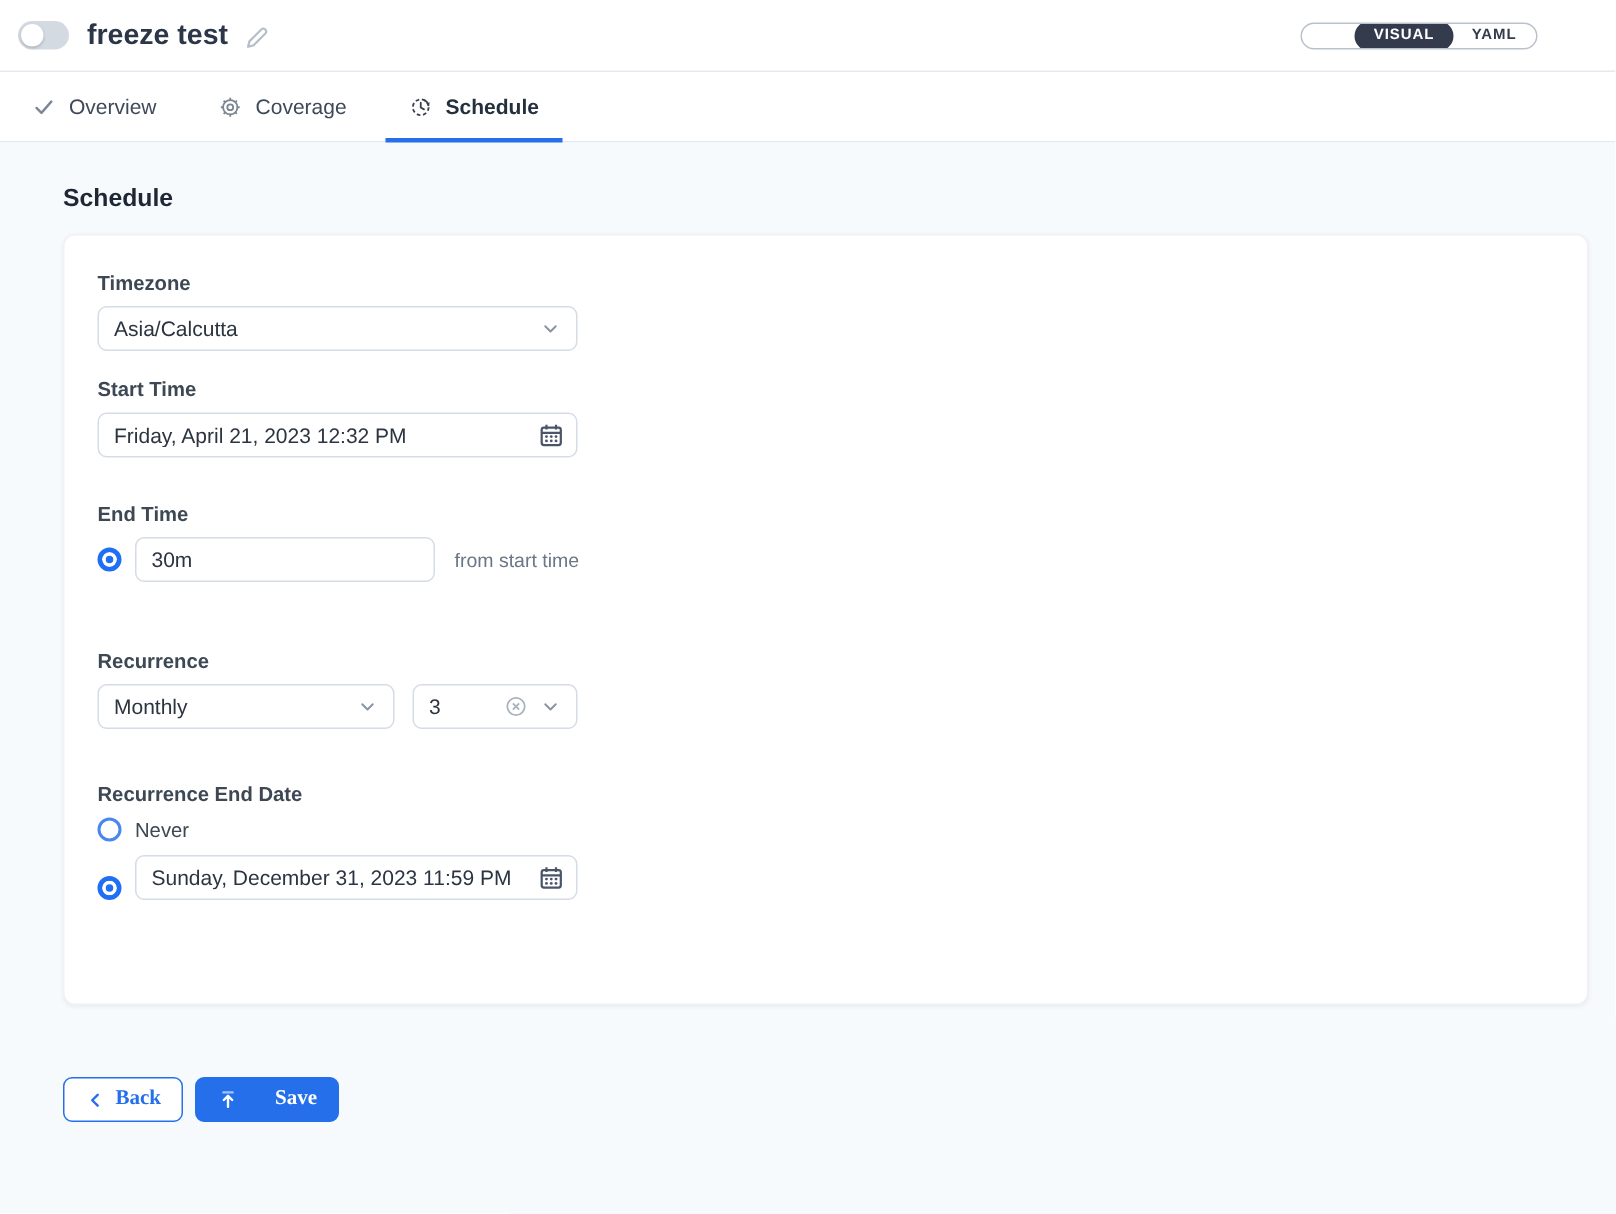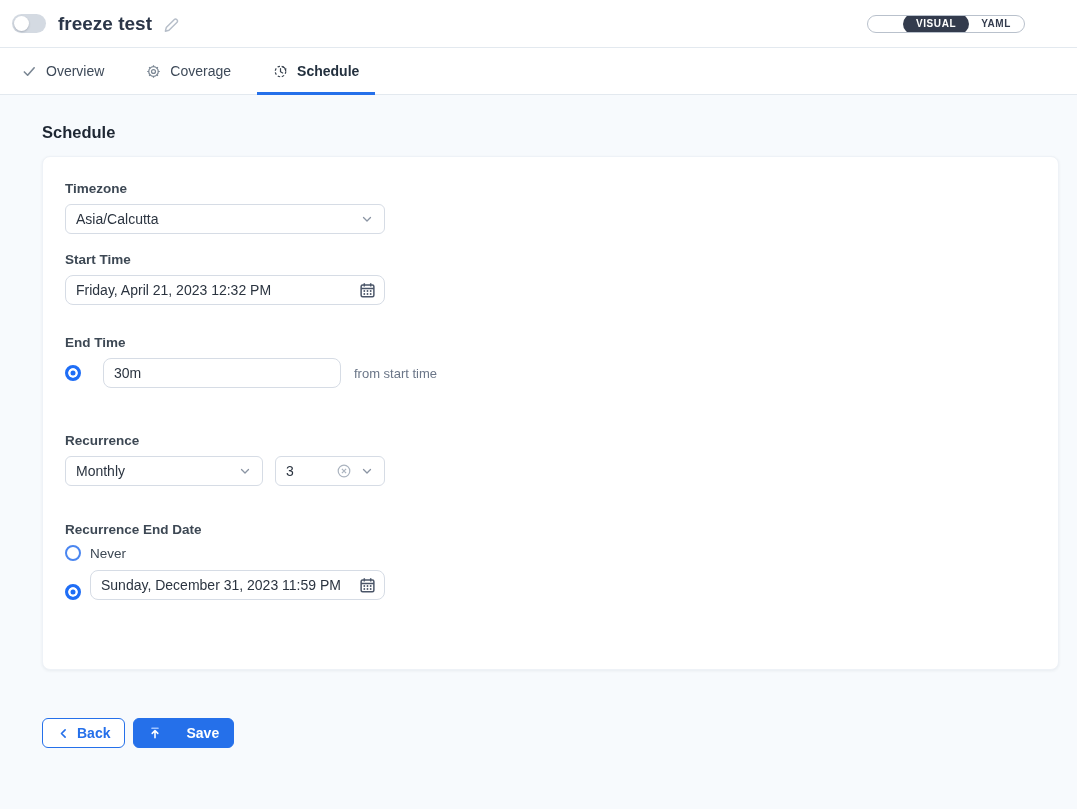--- a/index.html
+++ b/index.html
@@ -135,21 +135,21 @@
     border: 1px solid #d6dce5;
     border-radius: 6px;
     background: #ffffff;
     display: flex;
     align-items: center;
   }
   .select { justify-content: space-between; padding: 0 10px; cursor: pointer; }
   .select .sel-value { font-size: 14px; color: #2b3440; }
   .select .chev { display: inline-flex; margin-left: 8px; }
 
-  .text-input-wrap { position: relative; border-radius: 8px; }
+  .text-input-wrap { position: relative; }
   .text-input-wrap input {
     border: 0; outline: none;
     background: transparent;
     width: 100%; height: 100%;
     padding: 0 10px;
     font-family: "Liberation Sans", "DejaVu Sans", sans-serif;
     font-size: 14px;
     color: #2b3440;
   }
   .text-input-wrap input::placeholder { color: #9aa3b8; opacity: 1; }
@@ -157,21 +157,21 @@
   .cal-btn {
     position: absolute;
     right: 8px; top: 50%;
     transform: translateY(-50%);
     display: inline-flex;
     cursor: pointer;
   }
 
   .w-320 { width: 320px; }
   .w-295 { width: 295px; }
-  .w-200 { width: 238px; margin-left: 13px; }
+  .w-200 { width: 200px; }
   .w-198 { width: 198px; }
   .w-110 { width: 110px; }
 
   .radio {
     width: 16px; height: 16px;
     border-radius: 50%;
     flex: 0 0 auto;
     cursor: pointer;
     margin-right: 9px;
   }
@@ -205,21 +205,21 @@
     height: 30px;
     border-radius: 6px;
     display: inline-flex;
     align-items: center;
     gap: 7px;
     padding: 0 14px;
     font-size: 14px;
     font-weight: 700;
     cursor: pointer;
     border: 1px solid transparent;
-    font-family: Liberation Sans, sans-serif;
+    font-family: Liberation Serif, serif;
   }
   .btn-outline {
     background: #ffffff;
     border-color: #2570ea;
     color: #2570ea;
   }
   .btn-primary {
     background: #2570ea;
     border-color: #2570ea;
     color: #ffffff;

